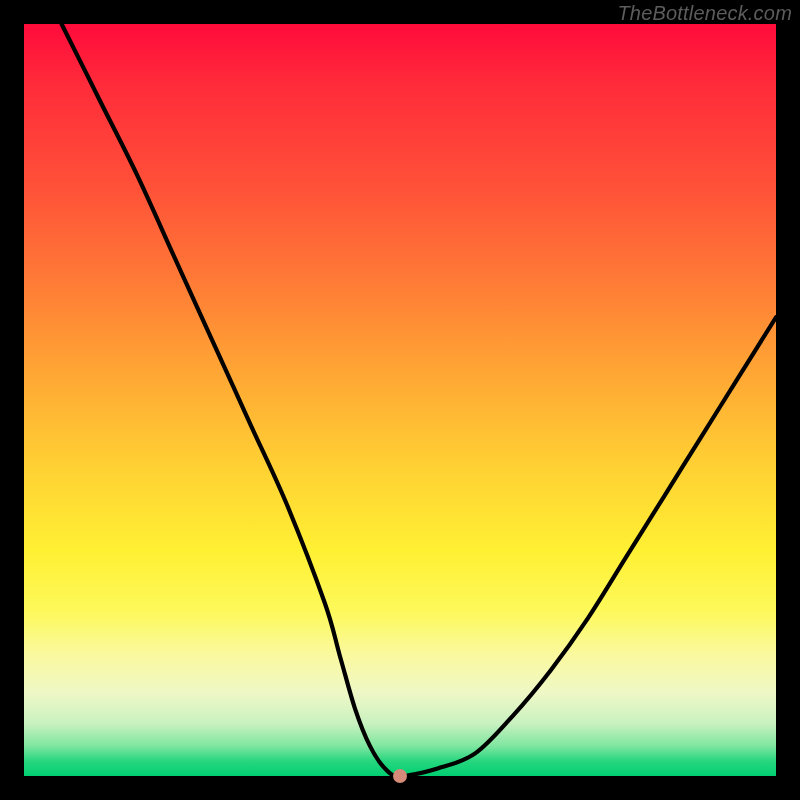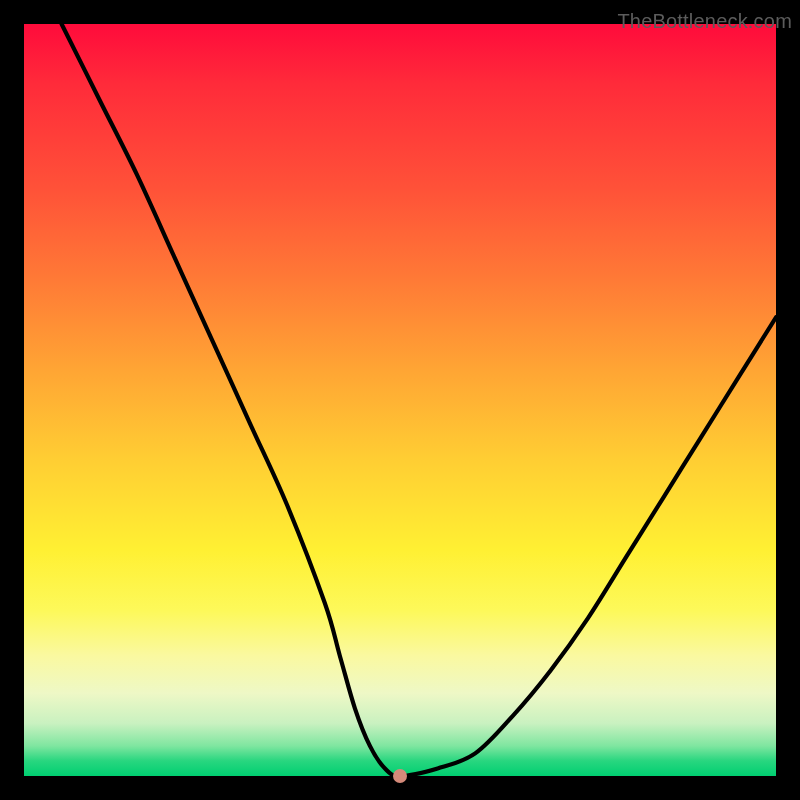--- a/index.html
+++ b/index.html
@@ -12,27 +12,28 @@
     font-family: Arial, Helvetica, sans-serif;
   }
   .frame {
     position: relative;
     width: 800px;
     height: 800px;
     background: #000;
   }
   .watermark {
     position: absolute;
-    top: 10px;
+    top: 2px;
     right: 8px;
     color: #5c5c5c;
     font-size: 20px;
     font-weight: 500;
     letter-spacing: 0.2px;
     z-index: 5;
+    font-style: italic;
   }
   .plot {
     position: absolute;
     left: 24px;
     top: 24px;
     width: 752px;
     height: 752px;
   }
   .gradient {
     position: absolute;

